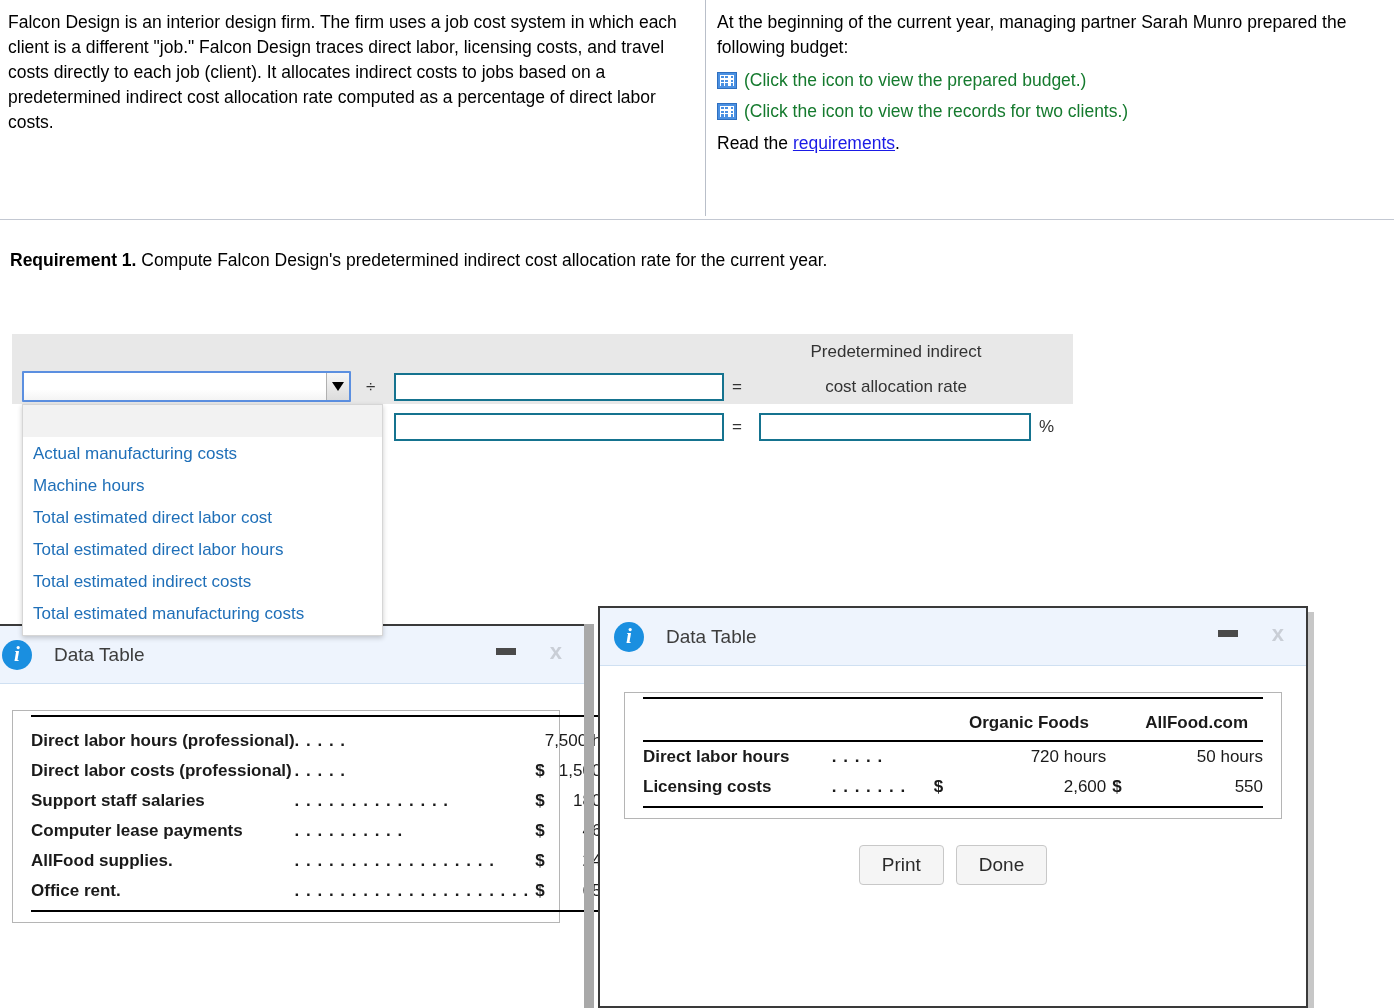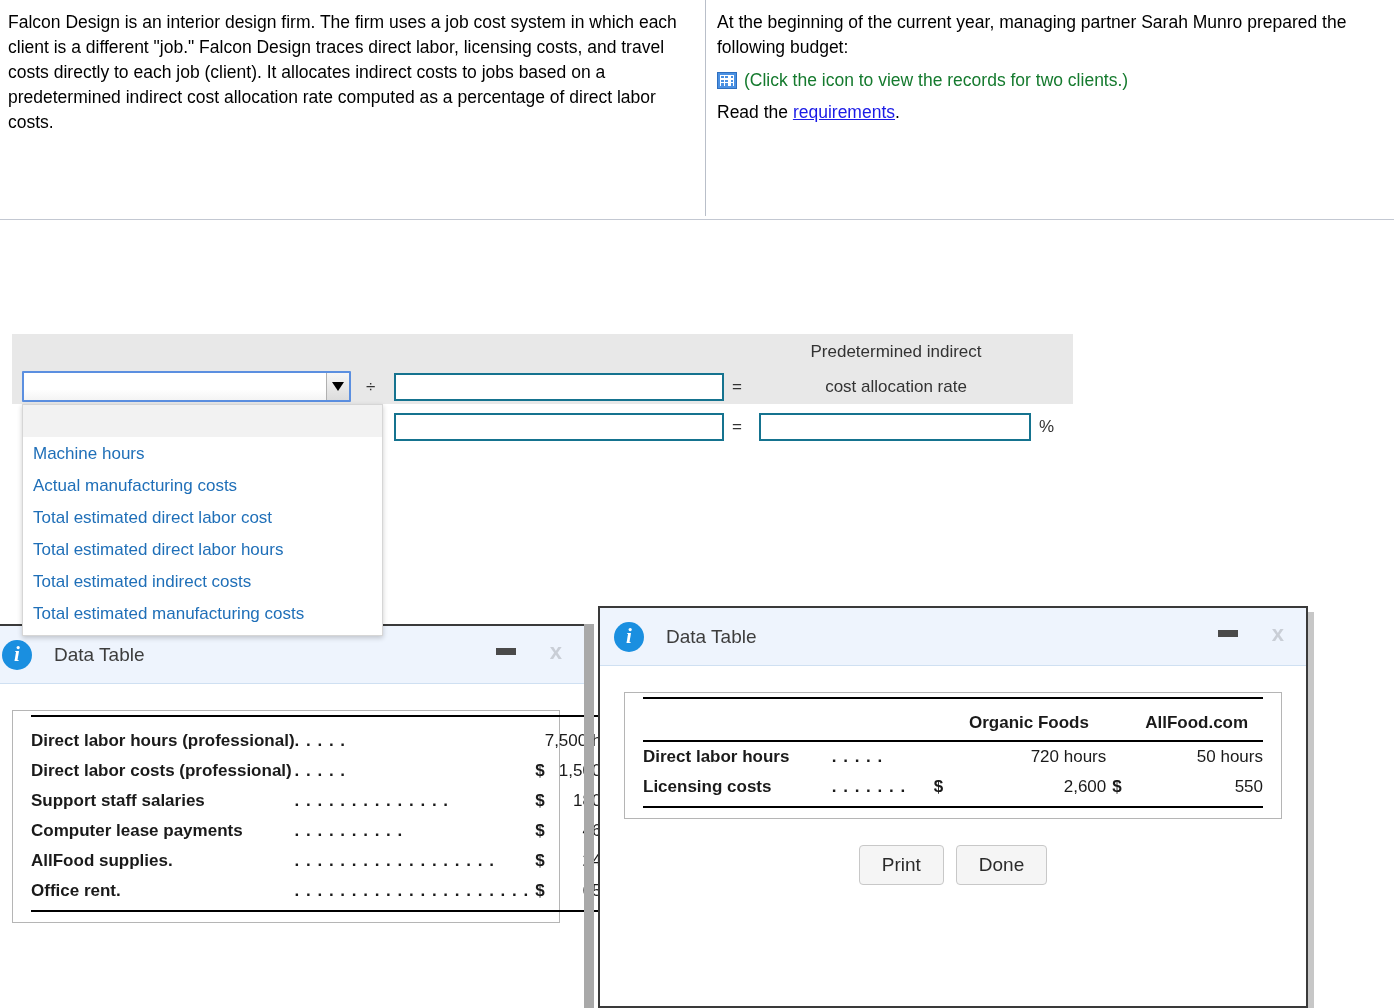--- a/index.html
+++ b/index.html
@@ -399,33 +399,40 @@
 
     <div class="panel-left">
       <p class="ptext">Falcon Design is an interior design firm. The firm uses a job cost system in which each client is a different "job." Falcon Design traces direct labor, licensing costs, and travel costs directly to each job (client). It allocates indirect costs to jobs based on a predetermined indirect cost allocation rate computed as a percentage of direct labor costs.</p>
     </div>
 
     <div class="vdivider"></div>
 
     <div class="panel-right">
       <p class="ptext">At the beginning of the current year, managing partner Sarah Munro prepared the following budget:</p>
 
+      <div class="icon-line">
+        <span class="grid-icon"></span>
+        <span class="green-link">(Click the icon to view the prepared budget.)</span>
+      </div>
 
 
       <div class="icon-line">
         <span class="grid-icon"></span>
         <span class="green-link">(Click the icon to view the records for two clients.)</span>
       </div>
 
       <p class="ptext"><span>Read the </span><span class="blue-link">requirements</span><span>.</span></p>
     </div>
   </div>
 
   <div class="hdivider"></div>
 
+  <div class="req">
+    <b>Requirement 1.</b><span> Compute Falcon Design's predetermined indirect cost allocation rate for the current year.</span>
+  </div>
 
 
   <div class="formula-band"></div>
 
   <div class="pd-label">
     <div>Predetermined indirect</div>
     <div>cost allocation rate</div>
   </div>
 
   <div class="select-wrap">
@@ -442,22 +449,22 @@
   <input class="tealbox box-a" type="text" value="" style="">
   <div class="eq1">=</div>
 
   <input class="tealbox box-b" type="text" value="" style="">
   <div class="eq2">=</div>
   <input class="tealbox box-c" type="text" value="" style="">
   <div class="pct">%</div>
 
   <div class="dropdown-list">
     <div class="dd-blank"></div>
+    <div class="dd-item">Actual manufacturing costs</div>
     <div class="dd-item">Machine hours</div>
-    <div class="dd-item">Actual manufacturing costs</div>
     <div class="dd-item">Total estimated direct labor cost</div>
     <div class="dd-item">Total estimated direct labor hours</div>
     <div class="dd-item">Total estimated indirect costs</div>
     <div class="dd-item">Total estimated manufacturing costs</div>
   </div>
 
   <div class="scroll-strip"></div>
 
   <div class="dialog dialog-left">
     <div class="dlg-titlebar">

